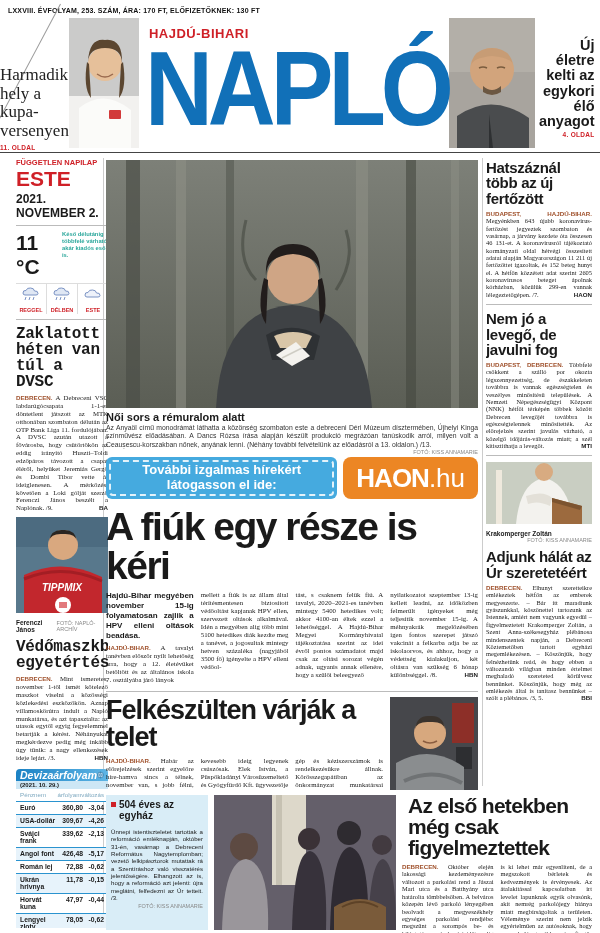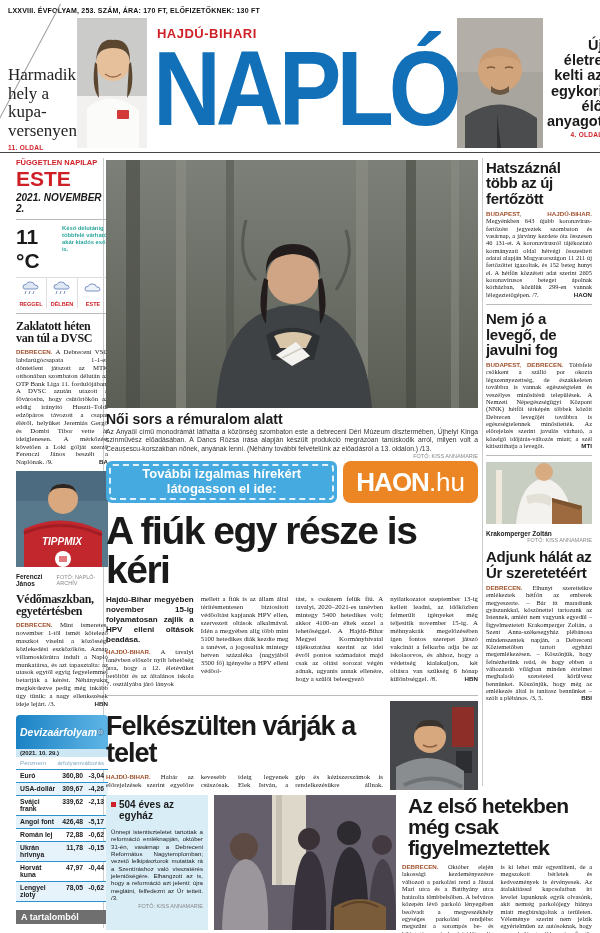--- a/index.html
+++ b/index.html
@@ -4,21 +4,21 @@
 <style>
   html,body{margin:0;padding:0;background:#e8e8e8;}
   .page{position:relative;width:600px;height:933px;background:#fff;overflow:hidden;
         font-family:"Liberation Serif",serif;color:#1a1a1a;}
   
   .issue-line{position:absolute;top:7px;left:8px;font-family:"Liberation Sans",sans-serif;
         font-size:7px;font-weight:bold;letter-spacing:.2px;color:#111;}
   .masthead{position:absolute;top:18px;left:0;width:600px;height:132px;display:flex;}
   .diag{position:absolute;top:-14px;left:60px;width:1px;height:190px;background:#9a9a9a;
         transform:rotate(28deg);transform-origin:top;}
-  .teaser-left{width:95px;padding:48px 0 0 8px;position:relative;}
+  .teaser-left{width:95px;padding:48px 0 0 0;position:relative;}
   .tl-text{font-size:17px;line-height:1.1;color:#222;}
   .red-page{font-family:"Liberation Sans",sans-serif;color:#cf2027;font-weight:bold;
         font-size:6.5px;margin-top:3px;letter-spacing:.3px;}
   .fencer-box{width:70px;height:130px;}
   .logo-block{flex:1;padding-left:4px;}
   .region{font-family:"Liberation Sans",sans-serif;color:#cf2027;font-weight:bold;
         font-size:13px;letter-spacing:.5px;margin:8px 0 0 6px;}
   .napl{font-family:"Liberation Sans",sans-serif;font-weight:bold;color:#1170b8;
         font-size:94px;line-height:.92;letter-spacing:-5px;transform:scaleY(1.12);
         transform-origin:top left;margin-left:2px;}
@@ -29,81 +29,81 @@
   
   .vrule{position:absolute;width:1px;background:#ccc;}
   .leftrail{position:absolute;top:158px;left:16px;width:92px;height:770px;overflow:hidden;}
   .center{position:absolute;top:160px;left:106px;width:372px;height:630px;overflow:hidden;}
   .rightrail{position:absolute;top:160px;left:486px;width:106px;height:628px;overflow:hidden;}
   .bottomband{position:absolute;top:795px;left:106px;width:486px;height:135px;display:flex;gap:6px;}
   
   .tagline{font-family:"Liberation Sans",sans-serif;color:#cf2027;font-weight:bold;font-size:7.5px;}
   .dayname{font-family:"Liberation Sans",sans-serif;color:#cf2027;font-weight:bold;font-size:21px;
         line-height:1;margin-top:1px;}
-  .dateline-top{font-family:"Liberation Sans",sans-serif;font-weight:bold;font-size:10px;margin-top:3px;font-style:italic;}
+  .dateline-top{font-family:"Liberation Sans",sans-serif;font-weight:bold;font-size:12px;margin-top:3px;}
   .hr{height:1px;background:#bbb;margin:5px 0;}
   .weather{font-family:"Liberation Sans",sans-serif;}
   .wx-top{display:flex;align-items:flex-start;}
   .wx-temp{font-weight:bold;font-size:21px;flex:1;}
   .wx-fc{width:46px;font-size:5.8px;color:#2ba79b;font-weight:bold;line-height:1.2;text-align:left;}
   .wx-icons{display:flex;margin-top:4px;border-top:1px solid #ddd;}
   .wx-cell{flex:1;text-align:center;border-right:1px solid #ddd;padding:2px 0 1px 0;}
   .wx-cell:last-child{border-right:none;}
   .wx-label{color:#cf2027;font-weight:bold;font-size:5.5px;margin-top:1px;}
-  .rail-h{font-family:Liberation Serif, serif;font-weight:bold;font-size:12px;
+  .rail-h{font-family:Liberation Mono, monospace;font-weight:bold;font-size:16px;
         line-height:1;letter-spacing:-.3px;margin:6px 0 4px 0;}
   .rail-p{font-size:6.8px;line-height:1.16;text-align:justify;margin:0;}
   .dl{font-family:"Liberation Sans",sans-serif;font-weight:bold;font-size:6.2px;color:#a0522d;}
   .by{float:right;font-family:"Liberation Sans",sans-serif;font-weight:bold;font-size:6.2px;color:#222;}
   .photo-cap{font-family:"Liberation Sans",sans-serif;font-size:6.2px;margin-top:2px;}
   .photo-cap b{font-size:6.5px;}
   .credit{color:#888;font-size:5.5px;font-family:"Liberation Sans",sans-serif;text-transform:uppercase;}
   .cap-row{display:flex;justify-content:space-between;align-items:baseline;}
   
   .fx{margin-top:7px;font-family:"Liberation Sans",sans-serif;}
   .fx-head{background:linear-gradient(90deg,#1b82c4,#5fb5e5);color:#fff;font-weight:bold;
-        font-style:italic;font-size:10.5px;padding:11px 4px;border-radius:4px 4px 0 0;
+        font-style:italic;font-size:10.5px;padding:0 4px;border-radius:4px 4px 0 0;
         display:flex;justify-content:space-between;align-items:flex-end;}
   .fx-date{font-size:6px;font-weight:bold;background:#cde7f5;padding:1px 4px;}
   .fx-row{display:flex;font-size:6.8px;padding:2.5px 4px;border-bottom:1px solid #2a93cf;
         font-weight:bold;}
   .fx-row span:nth-child(1){flex:1.4;text-align:left;}
   .fx-row span:nth-child(2){flex:1;text-align:right;}
   .fx-row span:nth-child(3){flex:.8;text-align:right;}
   .fx-row:nth-child(odd){background:#e7f3fb;}
   .fx-header{color:#7fa9c0;font-weight:normal;font-size:6.2px;background:#fff!important;}
   
   .toc{margin-top:8px;font-family:"Liberation Sans",sans-serif;}
   .toc-head{background:#6f6f6f;color:#fff;font-weight:bold;font-size:9px;padding:2px 5px;}
   .toc-row{display:flex;justify-content:space-between;font-size:6.2px;padding:2px 0;
         border-bottom:1px solid #ccc;}
   
   .mainphoto{width:372px;height:248px;display:block;}
-  .cap-title{font-family:"Liberation Sans",sans-serif;font-weight:bold;font-size:14px;margin-top:3px;}
+  .cap-title{font-family:"Liberation Sans",sans-serif;font-weight:bold;font-size:11px;margin-top:3px;}
   .cap-text{font-family:"Liberation Sans",sans-serif;font-size:6.8px;line-height:1.25;color:#333;
         text-align:justify;margin-top:1px;}
   .banner{display:flex;gap:6px;margin:8px 0;}
   .banner-blue{flex:1.6;background:#45aadf;border-radius:6px;position:relative;
         display:flex;align-items:center;justify-content:center;padding:6px 8px;}
   .banner-blue .inner{border:2px dashed rgba(255,255,255,.85);border-radius:4px;position:absolute;
         inset:3px;}
   .banner-blue span{color:#fff;font-family:"Liberation Sans",sans-serif;font-weight:bold;
         font-size:13px;text-align:center;line-height:1.15;position:relative;}
   .banner-orange{flex:1;background:#ec8624;border-radius:8px;display:flex;align-items:center;
         justify-content:center;color:#fff;font-family:"Liberation Sans",sans-serif;font-size:26px;}
   .banner-orange b{font-weight:bold;letter-spacing:-1px;}
   .hpv-h{font-family:"Liberation Sans",sans-serif;font-weight:bold;font-size:39px;line-height:1;
         letter-spacing:-1.5px;margin:2px 0 6px 0;}
   .cols4{display:flex;gap:7px;}
   .cols4>div{flex:1;font-size:6.8px;line-height:1.17;text-align:justify;}
   .lede{font-family:"Liberation Sans",sans-serif;font-weight:bold;font-size:8px;line-height:1.25;
         margin-bottom:3px;}
   .sec-rule{height:1px;background:#bbb;margin:7px 0 5px 0;}
   .winter{display:flex;gap:7px;}
-  .winter-left{flex:1;margin-top:12px;}
+  .winter-left{flex:1;}
   .winter-h{font-family:"Liberation Sans",sans-serif;font-weight:bold;font-size:27px;line-height:1;
         letter-spacing:-1px;margin:0 0 6px 0;}
   .cols3{display:flex;gap:7px;}
   .cols3>div{flex:1;font-size:6.8px;line-height:1.17;text-align:justify;}
   .winter-photo{width:88px;}
   
   .rr-h{font-family:"Liberation Sans",sans-serif;font-weight:bold;font-size:15px;line-height:1.02;
         letter-spacing:-.3px;margin:0 0 4px 0;}
   .rr-p{font-size:6.4px;line-height:1.15;text-align:justify;margin:0;}
   .rr-rule{height:1px;background:#bbb;margin:6px 0;}

